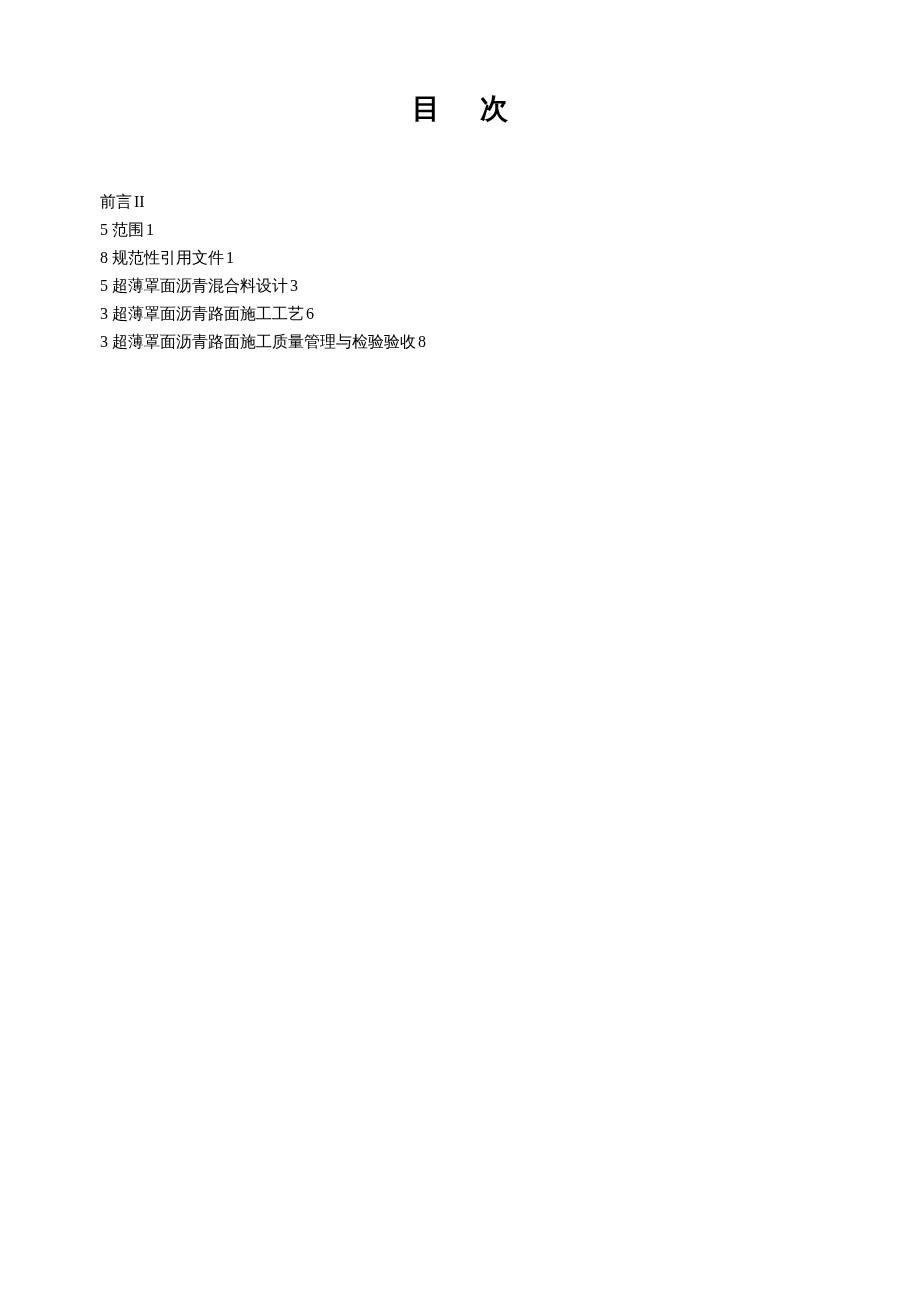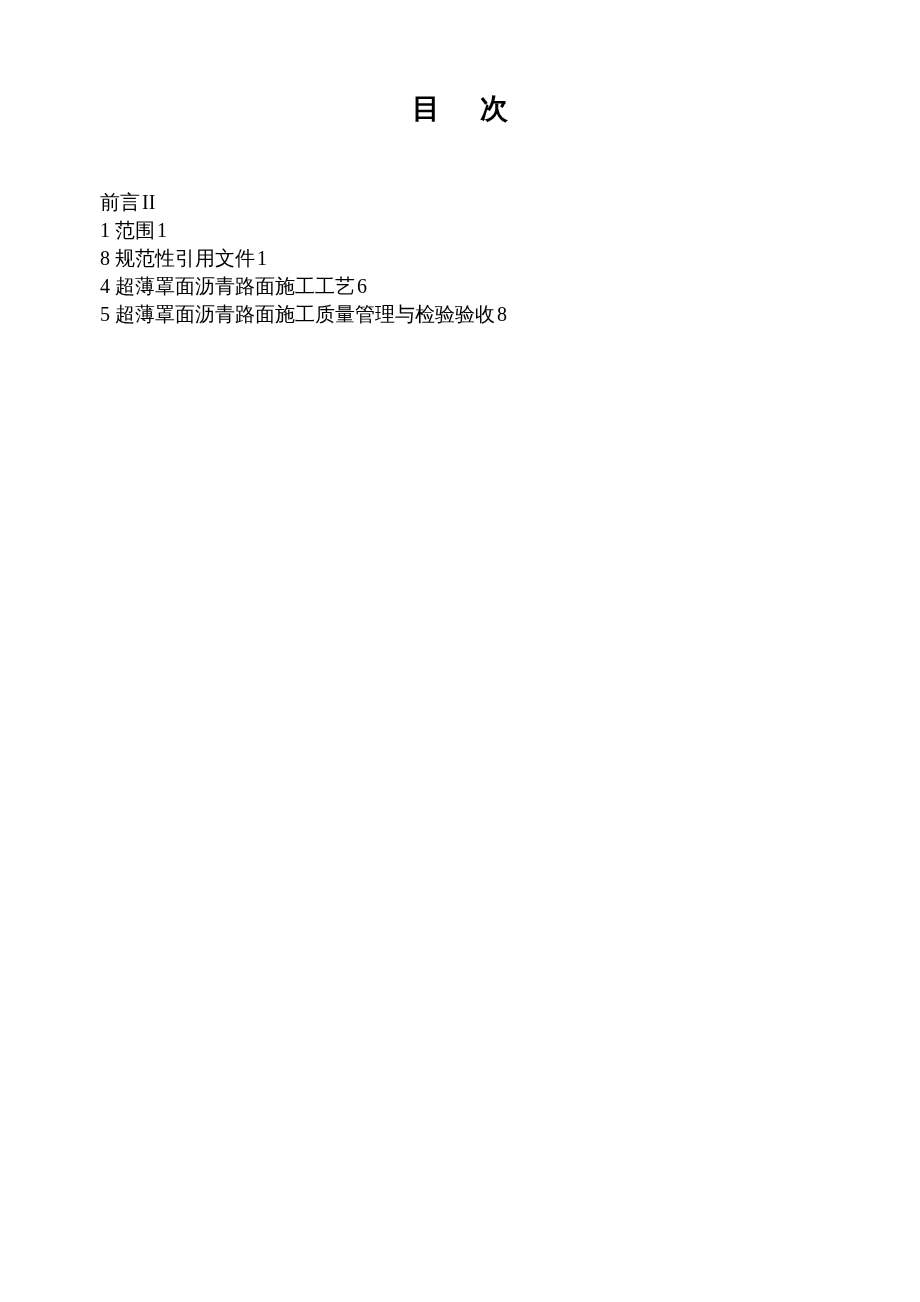--- a/index.html
+++ b/index.html
@@ -23,21 +23,21 @@
       font-weight: bold;
       letter-spacing: 40px;
       padding-left: 40px;
       margin-bottom: 60px;
       font-family: Liberation Sans, sans-serif;
     }
     .toc-list {
       list-style: none;
     }
     .toc-item {
-      font-size: 20px;
+      font-size: 16px;
       line-height: 28px;
       padding-left: 0;
     }
     .toc-label {
       display: inline;
     }
     .toc-page {
       display: inline;
       margin-left: 2px;
     }
@@ -45,25 +45,28 @@
 </head>
 <body>
 
 <div class="page">
   <h1 class="title">目次</h1>
   <ul class="toc-list">
     <li class="toc-item">
       <span class="toc-label">前言</span><span class="toc-page">II</span>
     </li>
     <li class="toc-item">
-      <span class="toc-label">1 范围</span><span class="toc-page">1</span>
+      <span class="toc-label">5 范围</span><span class="toc-page">1</span>
     </li>
     <li class="toc-item">
       <span class="toc-label">8 规范性引用文件</span><span class="toc-page">1</span>
     </li>
     <li class="toc-item">
-      <span class="toc-label">4 超薄罩面沥青路面施工工艺</span><span class="toc-page">6</span>
+      <span class="toc-label">5 超薄罩面沥青混合料设计</span><span class="toc-page">3</span>
     </li>
     <li class="toc-item">
-      <span class="toc-label">5 超薄罩面沥青路面施工质量管理与检验验收</span><span class="toc-page">8</span>
+      <span class="toc-label">3 超薄罩面沥青路面施工工艺</span><span class="toc-page">6</span>
+    </li>
+    <li class="toc-item">
+      <span class="toc-label">3 超薄罩面沥青路面施工质量管理与检验验收</span><span class="toc-page">8</span>
     </li>
   </ul>
 </div>
 
 </body></html>

